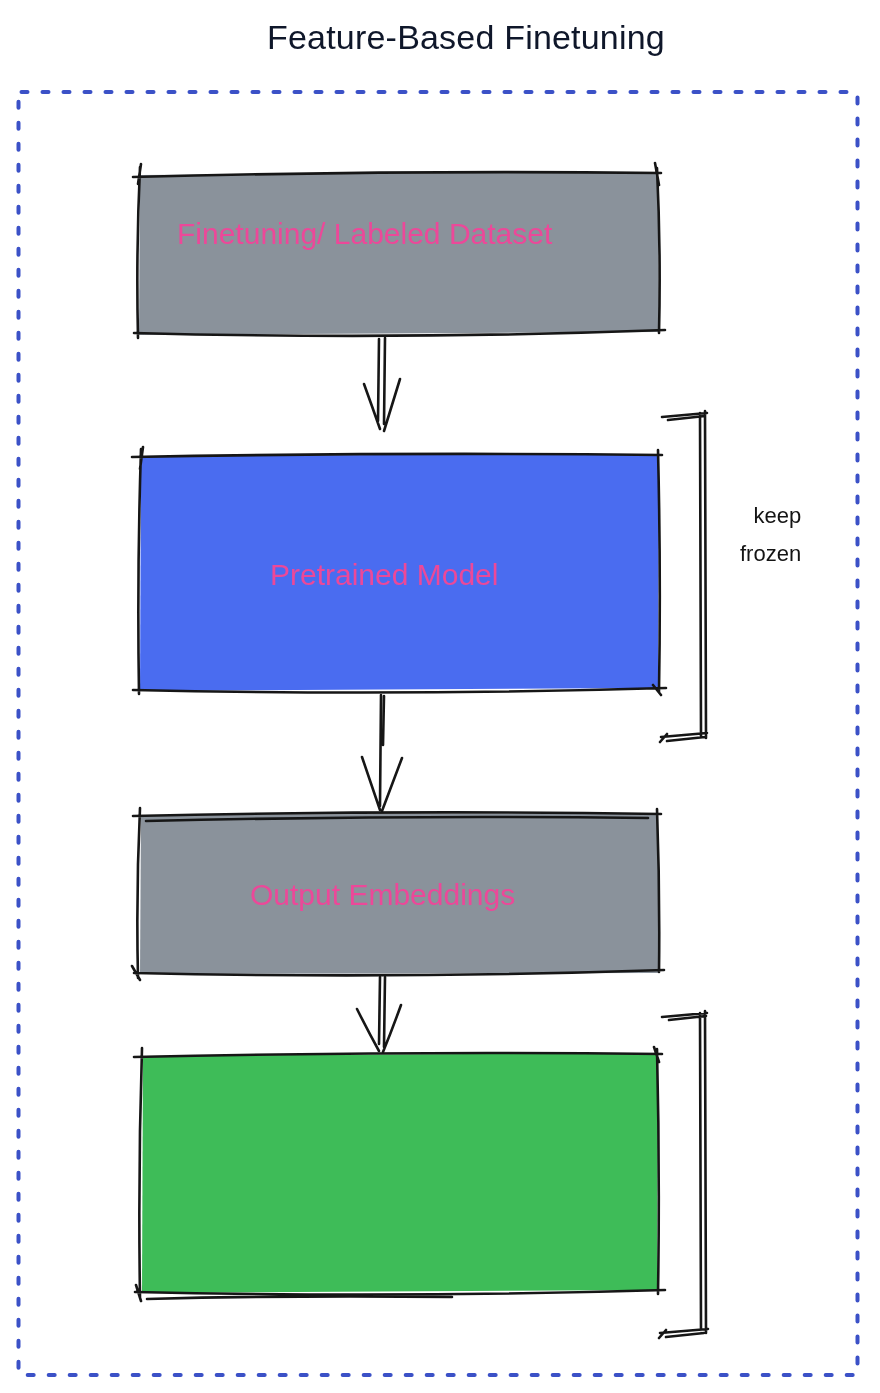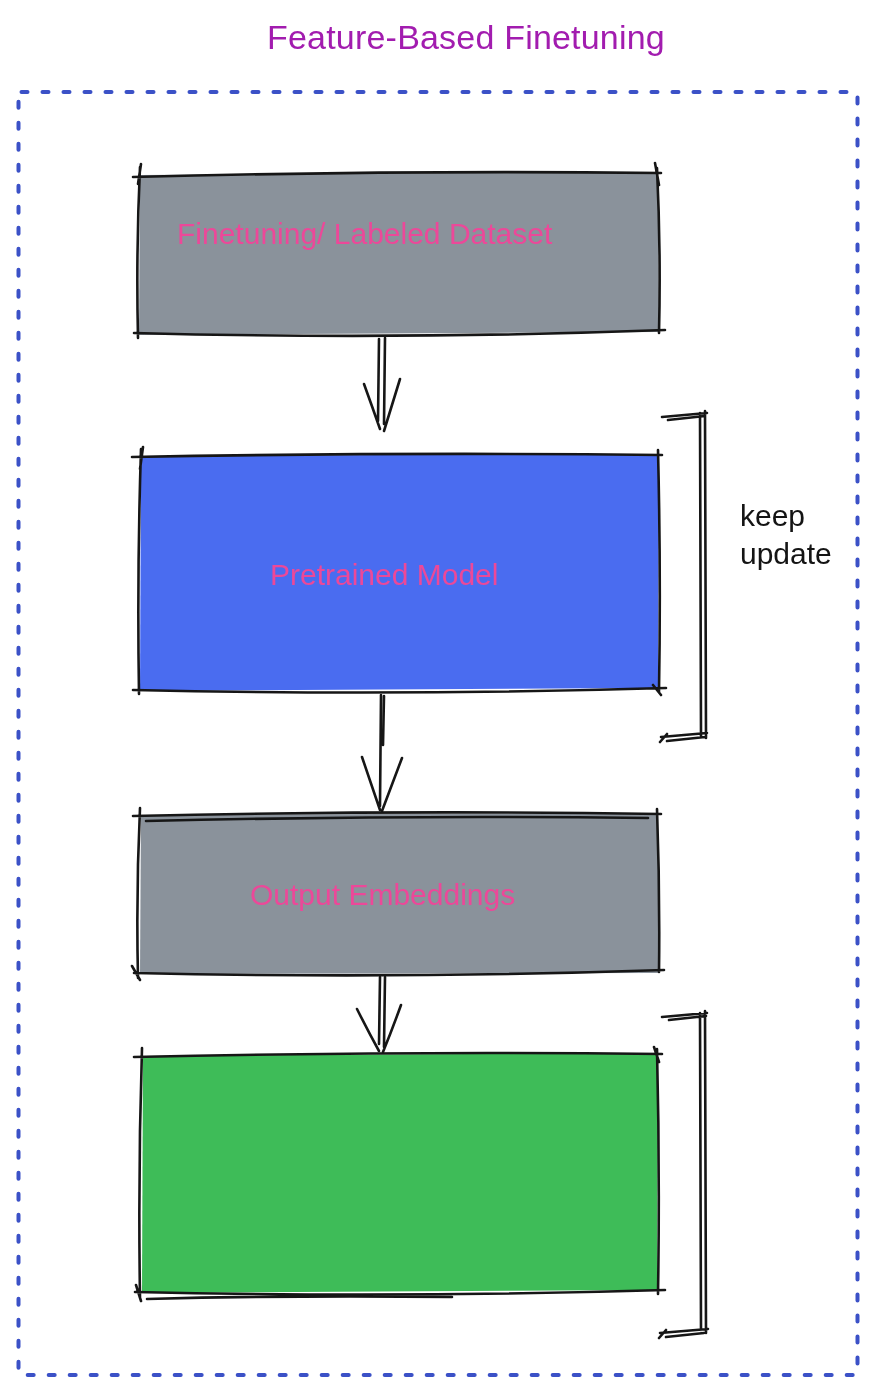--- a/index.html
+++ b/index.html
@@ -28,24 +28,25 @@
   }
   .box-label {
     position: absolute;
     font-size: 30px;
     color: #ec4899;
     white-space: nowrap;
     line-height: 34px;
   }
   .side-label {
     position: absolute;
-    font-size: 30px;
+    font-size: 22px;
     color: #141414;
     line-height: 38px;
     white-space: nowrap;
+    text-align: right;
   }
   .side-label span { display: block; }
 </style>
 </head>
 <body>
 
 <div class="canvas">
 
   <svg class="scene" viewBox="0 0 880 1393" xmlns="http://www.w3.org/2000/svg">
 
@@ -113,24 +114,24 @@
       <path d="M662 1017 L707 1013
                M669 1020 L706 1016
                M700 1013 L701 1330
                M705 1011 L706 1333
                M660 1333 L708 1329
                M666 1337 L704 1333
                M659 1338 L666 1330"></path>
     </g>
   </svg>
 
-  <div class="title" style="color: #a21caf;">Feature-Based Finetuning</div>
+  <div class="title" style="color: #0f172a;">Feature-Based Finetuning</div>
 
   <div class="box-label" style="left:177px; top:217px;">Finetuning/ Labeled Dataset</div>
   <div class="box-label" style="left:270px; top:558px;">Pretrained Model</div>
   <div class="box-label" style="left:250px; top:878px;">Output Embeddings</div>
 
   <div class="side-label" style="left:740px; top:497px;">
     <span>keep</span>
-    <span>update</span>
+    <span>frozen</span>
   </div>
 
 </div>
 
 </body></html>

